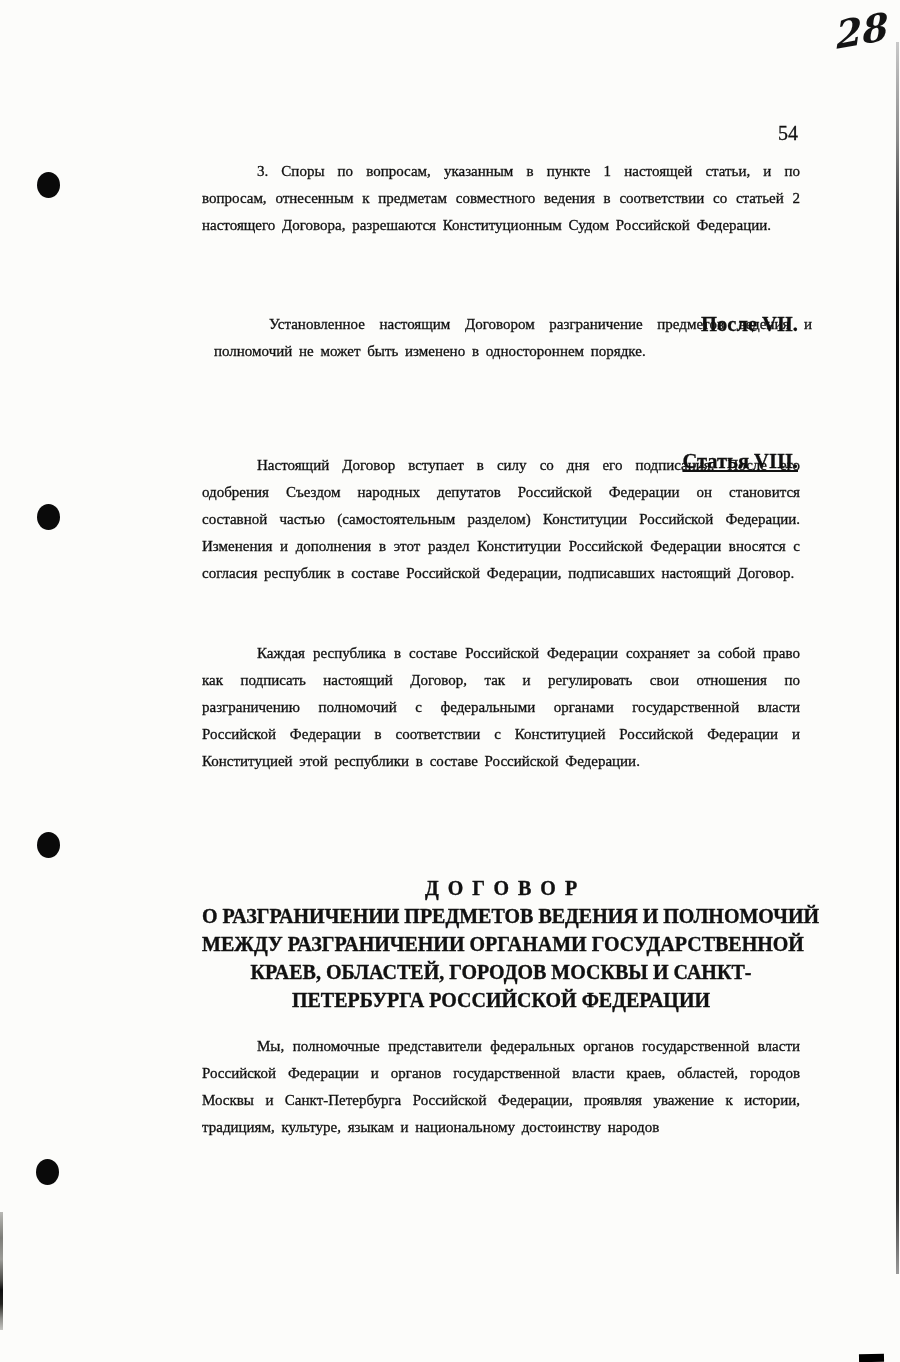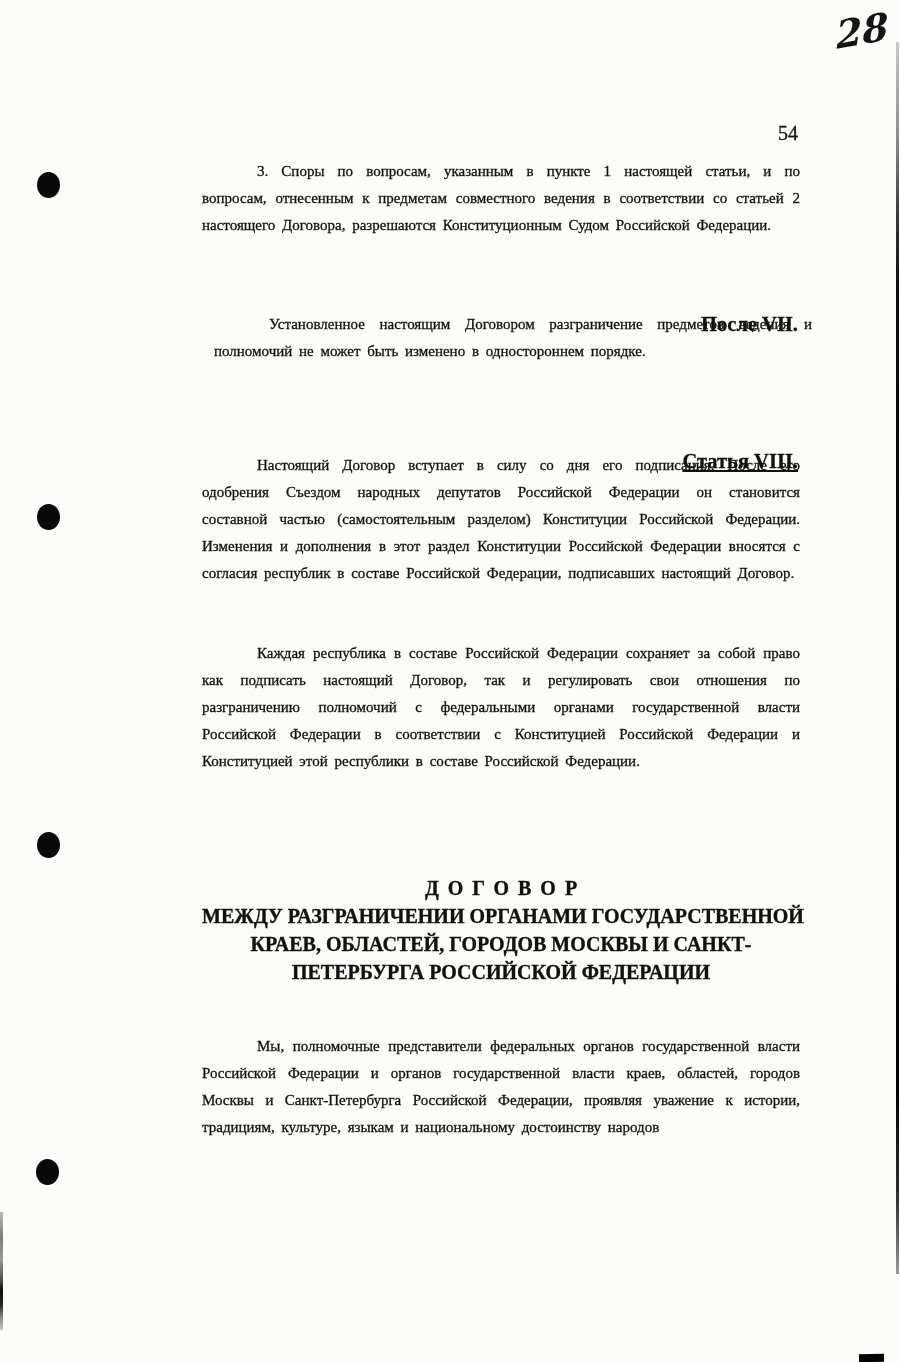--- a/index.html
+++ b/index.html
@@ -119,20 +119,21 @@
 
   <div class="center-line article-heading" style="top:293px;">После VII.</div>
   <div class="tblock indent" style="top:311px;margin-left:12px;">Установленное настоящим Договором разграничение предметов ведения и полномочий не может быть изменено в одностороннем порядке.</div>
 
   <div class="center-line article-heading" style="top:430px;text-decoration:underline;">Статья VIII.</div>
   <div class="tblock indent" style="top:452px;">Настоящий Договор вступает в силу со дня его подписания. После его одобрения Съездом народных депутатов Российской Федерации он становится составной частью (самостоятельным разделом) Конституции Российской Федерации. Изменения и дополнения в этот раздел Конституции Российской Федерации вносятся с согласия республик в составе Российской Федерации, подписавших настоящий Договор.</div>
   <div class="tblock indent" style="top:640px;">Каждая республика в составе Российской Федерации сохраняет за собой право как подписать настоящий Договор, так и регулировать свои отношения по разграничению полномочий с федеральными органами государственной власти Российской Федерации в соответствии с Конституцией Российской Федерации и Конституцией этой республики в составе Российской Федерации.</div>
 
   <div class="treaty-title">
     <div class="line spaced">ДОГОВОР</div>
+    <div class="line">О РАЗГРАНИЧЕНИИ ПРЕДМЕТОВ ВЕДЕНИЯ И ПОЛНОМОЧИЙ</div>
     <div class="line">МЕЖДУ РАЗГРАНИЧЕНИИ ОРГАНАМИ ГОСУДАРСТВЕННОЙ</div>
     <div class="line">КРАЕВ, ОБЛАСТЕЙ, ГОРОДОВ МОСКВЫ И САНКТ-</div>
     <div class="line">ПЕТЕРБУРГА РОССИЙСКОЙ ФЕДЕРАЦИИ</div>
   </div>
 
   <div class="tblock indent" style="top:1033px;">Мы, полномочные представители федеральных органов государственной власти Российской Федерации и органов государственной власти краев, областей, городов Москвы и Санкт-Петербурга Российской Федерации, проявляя уважение к истории, традициям, культуре, языкам и национальному достоинству народов</div>
 
   <div class="punch-dot" style="left:37px; top:172px;"></div>
   <div class="punch-dot" style="left:37px; top:504px;"></div>
   <div class="punch-dot" style="left:37px; top:832px;"></div>

